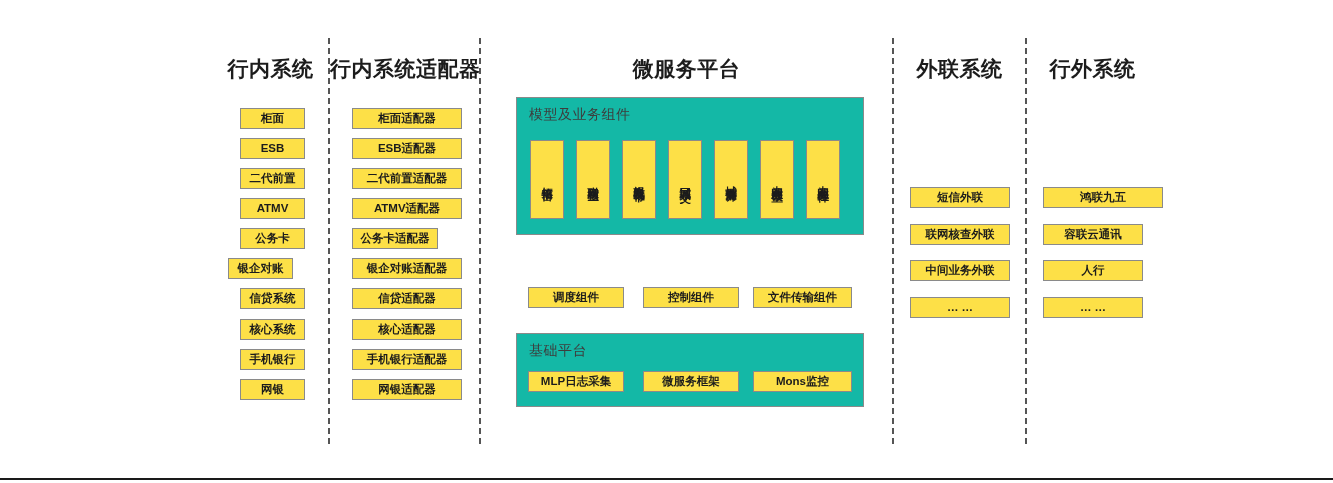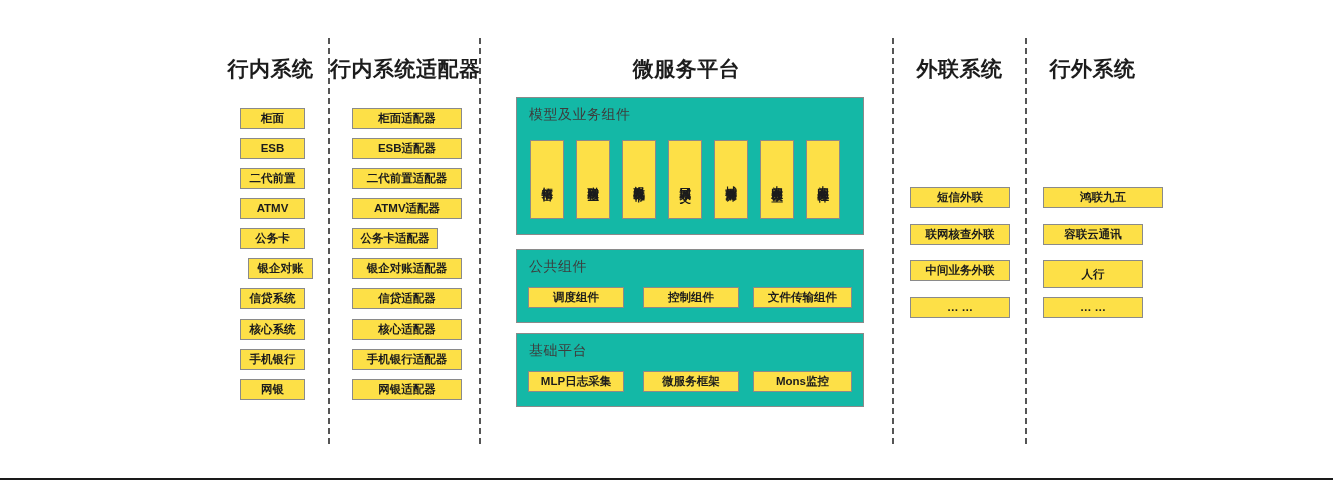--- a/index.html
+++ b/index.html
@@ -109,21 +109,21 @@
 
   <div class="col-title" style="left:894px; top:55px; width:131px;">外联系统</div>
 
   <div class="col-title" style="left:1027px; top:55px; width:131px;">行外系统</div>
 
   <div class="node" style="left:240px; top:108px; width:65px; height:21px;">柜面</div>
   <div class="node" style="left:240px; top:138px; width:65px; height:21px;">ESB</div>
   <div class="node" style="left:240px; top:168px; width:65px; height:21px;">二代前置</div>
   <div class="node" style="left:240px; top:198px; width:65px; height:21px;">ATMV</div>
   <div class="node" style="left:240px; top:228px; width:65px; height:21px;">公务卡</div>
-  <div class="node" style="left:248px; top:258px; width:65px; height:21px;">银企对账</div>
+  <div class="node" style="left:228px; top:258px; width:65px; height:21px;">银企对账</div>
   <div class="node" style="left:240px; top:288px; width:65px; height:21px;">信贷系统</div>
   <div class="node" style="left:240px; top:319px; width:65px; height:21px;">核心系统</div>
   <div class="node" style="left:240px; top:349px; width:65px; height:21px;">手机银行</div>
   <div class="node" style="left:240px; top:379px; width:65px; height:21px;">网银</div>
 
   <div class="node" style="left:352px; top:108px; width:110px; height:21px;">柜面适配器</div>
   <div class="node" style="left:352px; top:138px; width:110px; height:21px;">ESB适配器</div>
   <div class="node" style="left:352px; top:168px; width:110px; height:21px;">二代前置适配器</div>
   <div class="node" style="left:352px; top:198px; width:110px; height:21px;">ATMV适配器</div>
   <div class="node" style="left:352px; top:228px; width:86px; height:21px;">公务卡适配器</div>
@@ -137,39 +137,36 @@
     <div class="panel-title">模型及业务组件</div>
   </div>
   <div class="node vertical" style="left:530px; top:140px; width:34px; height:79px;">短信平台</div>
   <div class="node vertical" style="left:576px; top:140px; width:34px; height:79px;">联网核查</div>
   <div class="node vertical" style="left:622px; top:140px; width:34px; height:79px;">银联及银行卡</div>
   <div class="node vertical" style="left:668px; top:140px; width:34px; height:79px;">同城票交</div>
   <div class="node vertical" style="left:714px; top:140px; width:34px; height:79px;">城商行清算</div>
   <div class="node vertical" style="left:760px; top:140px; width:34px; height:79px;">中间业务模型</div>
   <div class="node vertical" style="left:806px; top:140px; width:34px; height:79px;">中间业务组件</div>
 
-  <div class="panel" style="left:516px; top:249px; width:348px; height:74px;">
-    <div class="panel-title">公共组件</div>
-  </div>
   <div class="node" style="left:528px; top:287px; width:96px; height:21px;">调度组件</div>
   <div class="node" style="left:643px; top:287px; width:96px; height:21px;">控制组件</div>
   <div class="node" style="left:753px; top:287px; width:99px; height:21px;">文件传输组件</div>
 
   <div class="panel" style="left:516px; top:333px; width:348px; height:74px;">
     <div class="panel-title">基础平台</div>
   </div>
   <div class="node" style="left:528px; top:371px; width:96px; height:21px;">MLP日志采集</div>
   <div class="node" style="left:643px; top:371px; width:96px; height:21px;">微服务框架</div>
   <div class="node" style="left:753px; top:371px; width:99px; height:21px;">Mons监控</div>
 
   <div class="node" style="left:910px; top:187px; width:100px; height:21px;">短信外联</div>
   <div class="node" style="left:910px; top:224px; width:100px; height:21px;">联网核查外联</div>
   <div class="node" style="left:910px; top:260px; width:100px; height:21px;">中间业务外联</div>
   <div class="node" style="left:910px; top:297px; width:100px; height:21px;">… …</div>
 
   <div class="node" style="left:1043px; top:187px; width:120px; height:21px;">鸿联九五</div>
   <div class="node" style="left:1043px; top:224px; width:100px; height:21px;">容联云通讯</div>
-  <div class="node" style="left:1043px; top:260px; width:100px; height:28px;">人行</div>
+  <div class="node" style="left:1043px; top:260px; width:100px; height:21px;">人行</div>
   <div class="node" style="left:1043px; top:297px; width:100px; height:21px;">… …</div>
 
   <div class="page-rule"></div>
 
 </div>
 
 </body></html>

